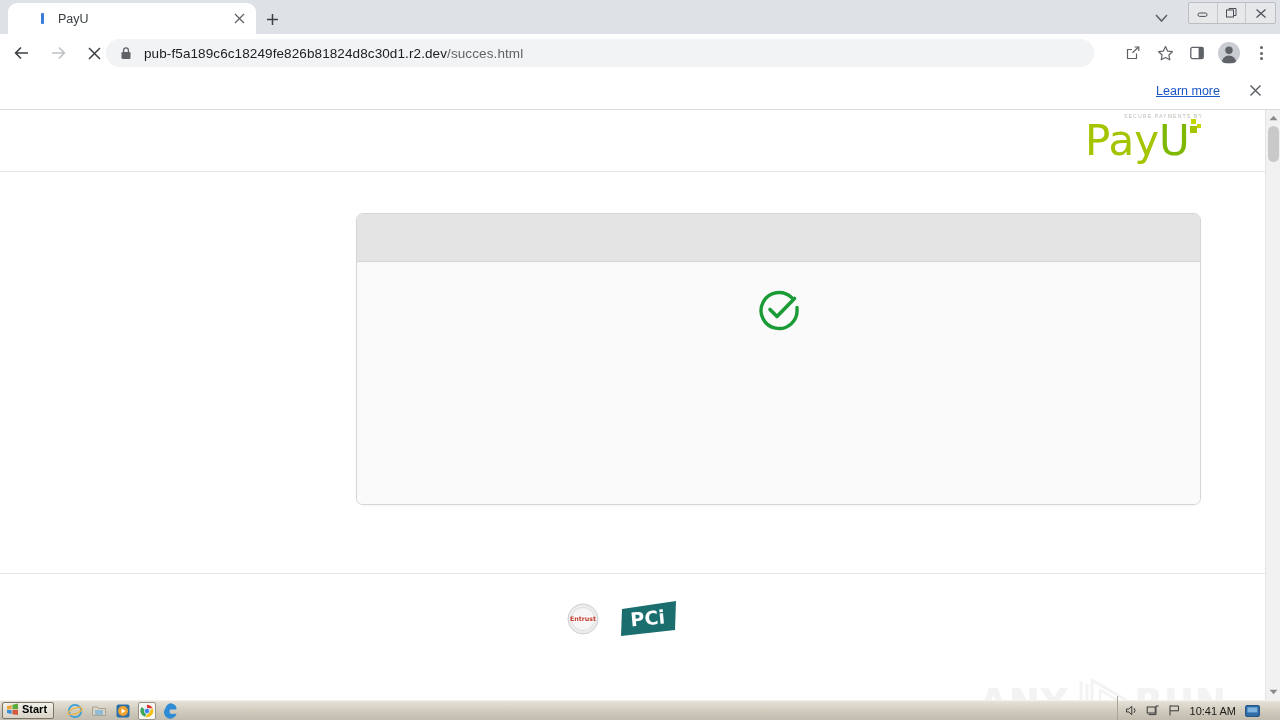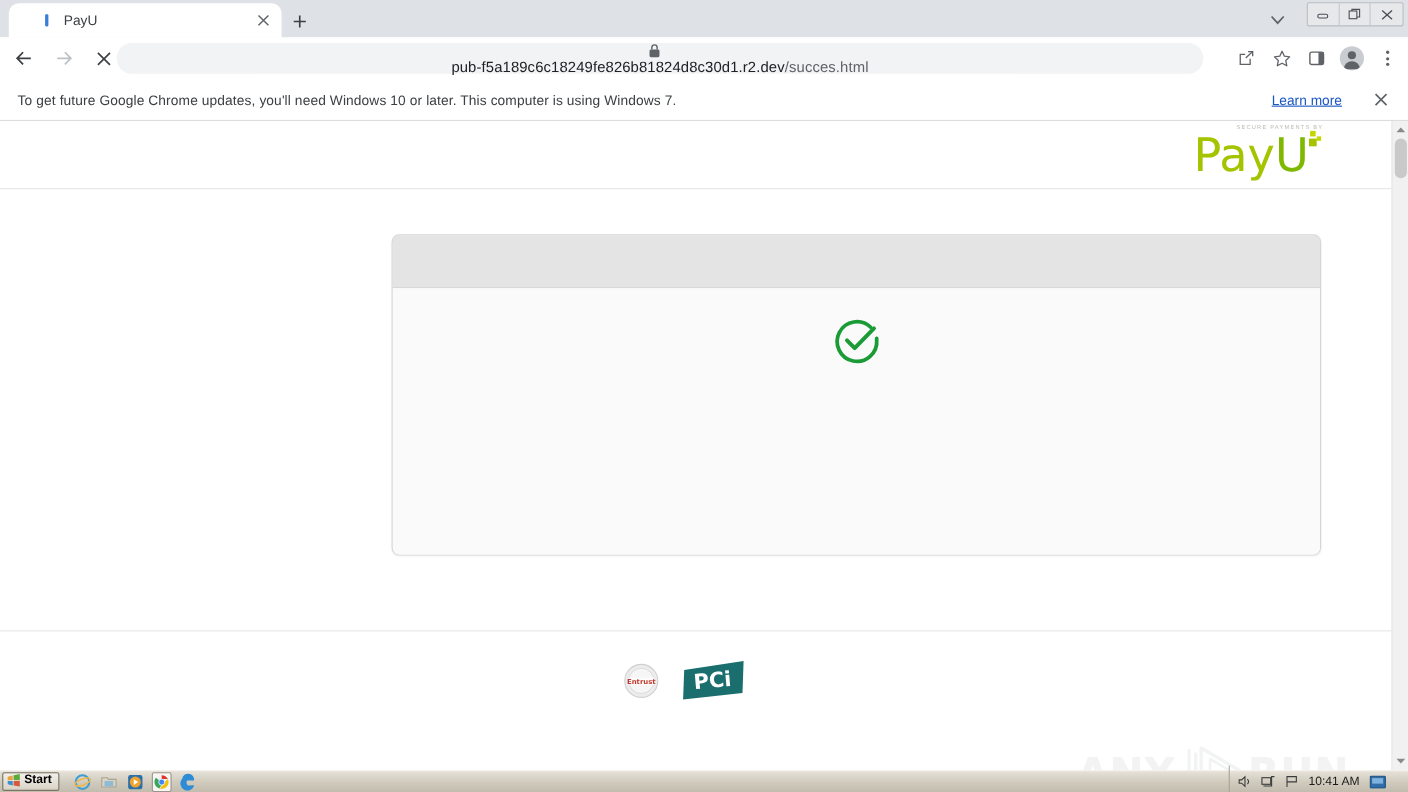--- a/index.html
+++ b/index.html
@@ -71,21 +71,21 @@
     display: flex; align-items: center;
   }
   .navbtn {
     width: 28px; height: 28px; margin-left: 8px;
     display: flex; align-items: center; justify-content: center;
     border-radius: 50%;
   }
   .omnibox {
     position: absolute; left: 106px; top: 5px; width: 988px; height: 28px;
     background: #f1f3f4; border-radius: 14px;
-    display: flex; align-items: center; padding: 0 12px; flex-direction: column;
+    display: flex; align-items: center; padding: 0 12px;
   }
   .lock-ic { width: 16px; height: 16px; display: flex; align-items: center; justify-content: center; margin-right: 10px; }
   .url { font-size: 13.5px; color: #202124; letter-spacing: .1px; white-space: nowrap; }
   .url .path { color: #5f6368; }
   .tb-icon {
     width: 26px; height: 26px;
     display: flex; align-items: center; justify-content: center;
     border-radius: 50%;
   }
   .tb-right { position: absolute; right: 6px; top: 6px; display: flex; align-items: center; gap: 6px; }
@@ -332,21 +332,20 @@
         <span class="dots">
             <span></span>
             <span></span>
             <span></span>
           </span>
       </span>
     </div>
   </div>
 
   <div class="infobar">
-    <span class="infobar-text">To get future Google Chrome updates, you'll need Windows 10 or later. This computer is using Windows 7.</span>
     <a class="infobar-link" href="#">Learn more</a>
     <span class="infobar-close">
       <svg width="13" height="13" viewBox="0 0 13 13">
           <path d="M1.5 1.5 L11.5 11.5 M11.5 1.5 L1.5 11.5" stroke="#5f6368" stroke-width="1.5" fill="none"></path>
         </svg>
     </span>
   </div>
 
   <div class="viewport">
     <div class="page">

